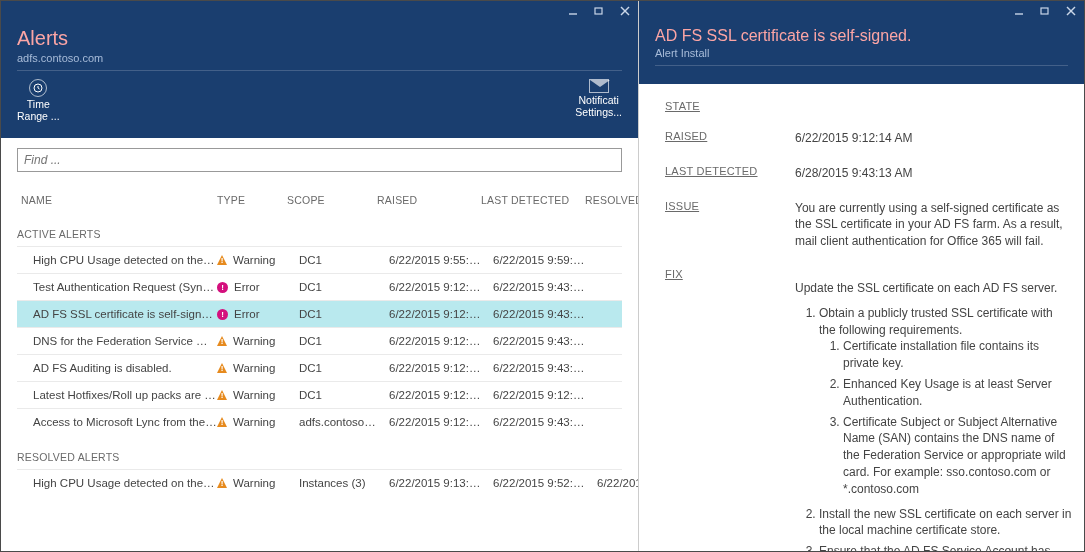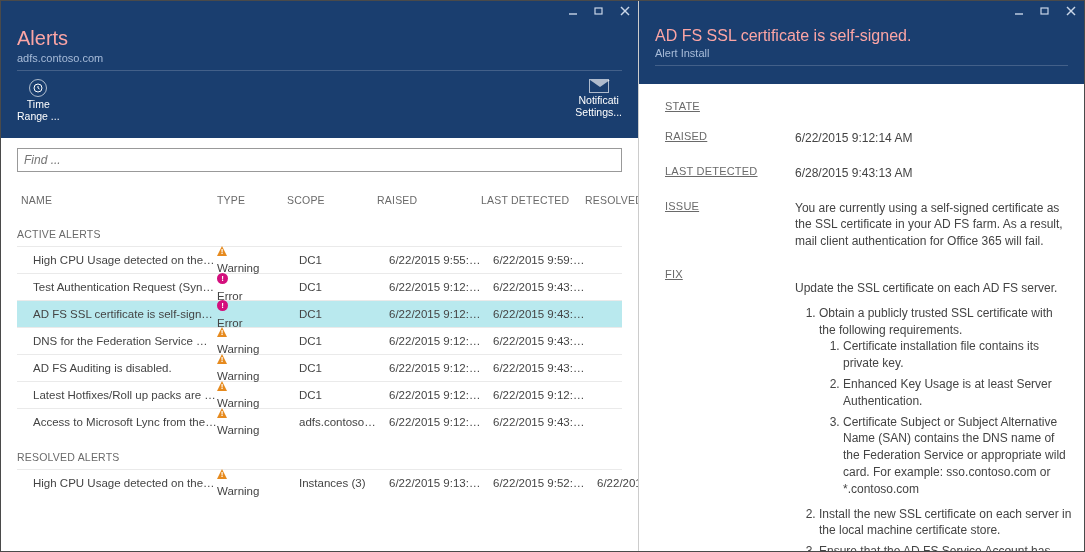--- a/index.html
+++ b/index.html
@@ -75,21 +75,21 @@
     height: 27px;
     border-top: 1px solid #eaeaea;
     font-size: 11.5px;
     color: #444;
     cursor: pointer;
     padding: 0;
   }
   .grid-row.selected { background: #b9e9ee; }
   .cell { white-space: nowrap; overflow: hidden; text-overflow: ellipsis; padding-left: 12px; }
   .cell.name { padding-left: 16px; }
-  .cell.type { display:flex; align-items:flex-start; gap:6px; padding-left:0;flex-direction:column; }
+  .cell.type { display:flex; align-items:center; gap:6px; padding-left:0; }
 
   .tri-warn {
     width:0; height:0; border-left:5px solid transparent; border-right:5px solid transparent;
     border-bottom:10px solid #e68a1e; position:relative; display:inline-block;
   }
   .tri-warn::after {
     content:"!"; position:absolute; left:-2px; top:1px; width:4px; text-align:center;
     font-size:8px; color:#fff; font-weight:700;
   }
   .err-dot {

